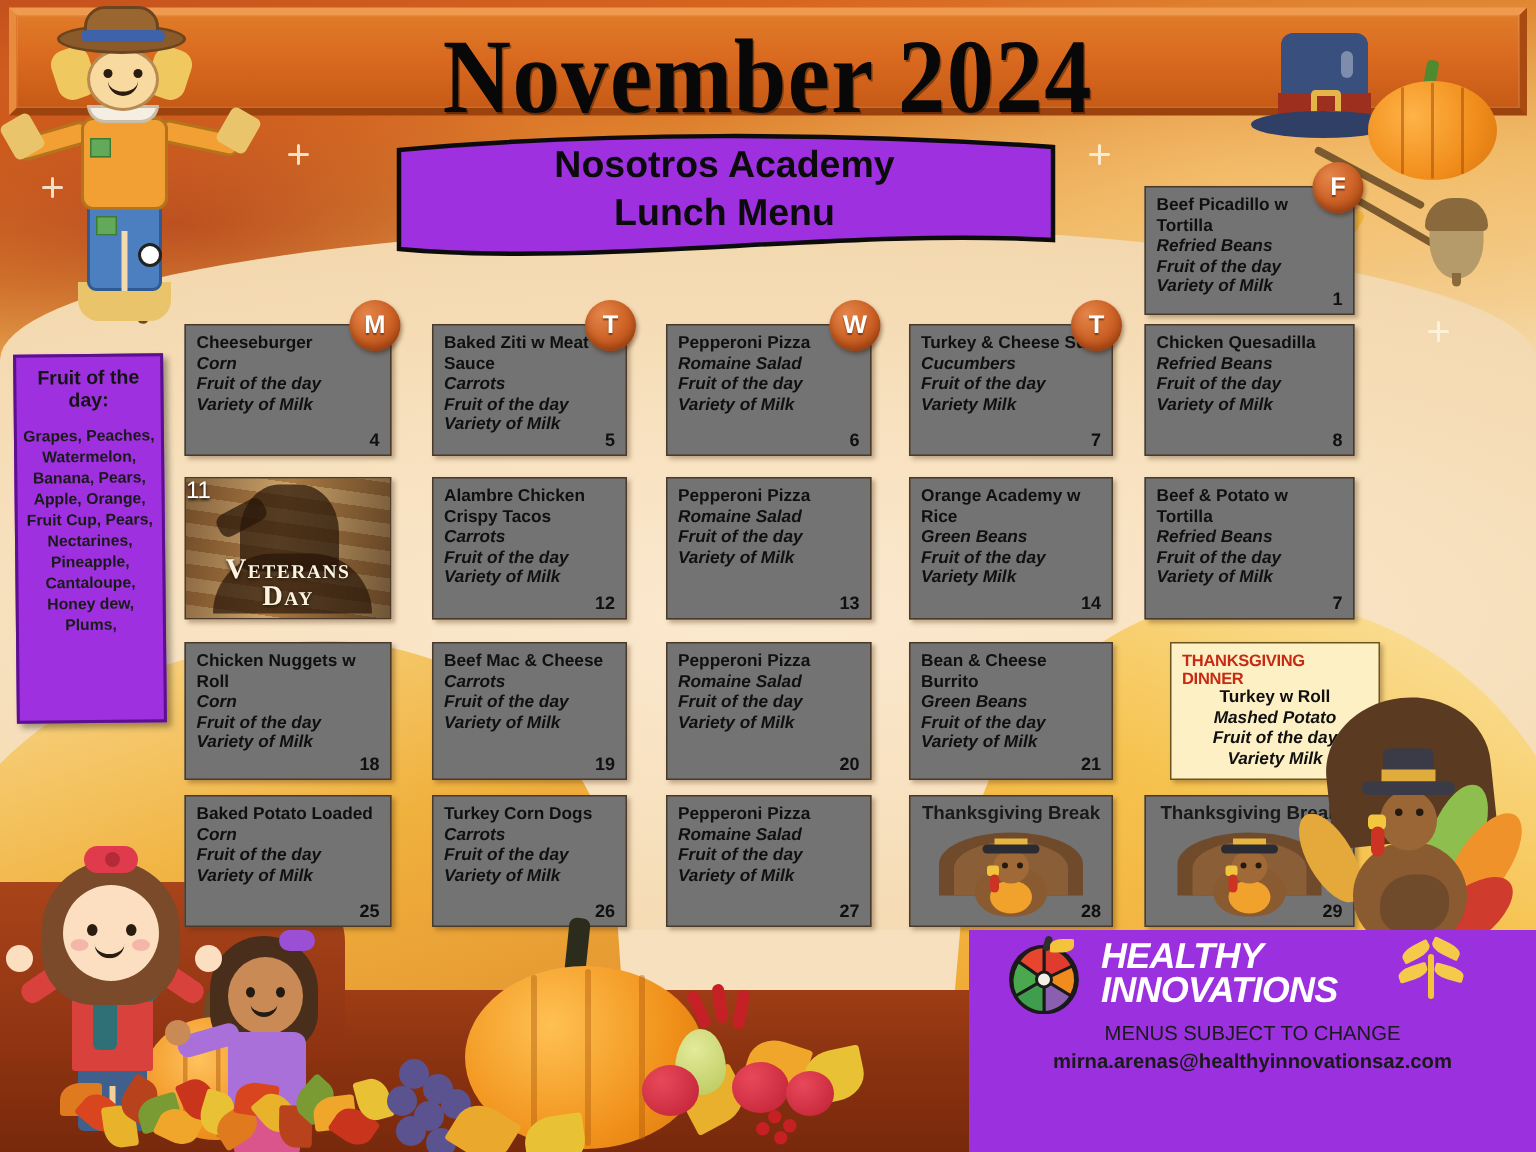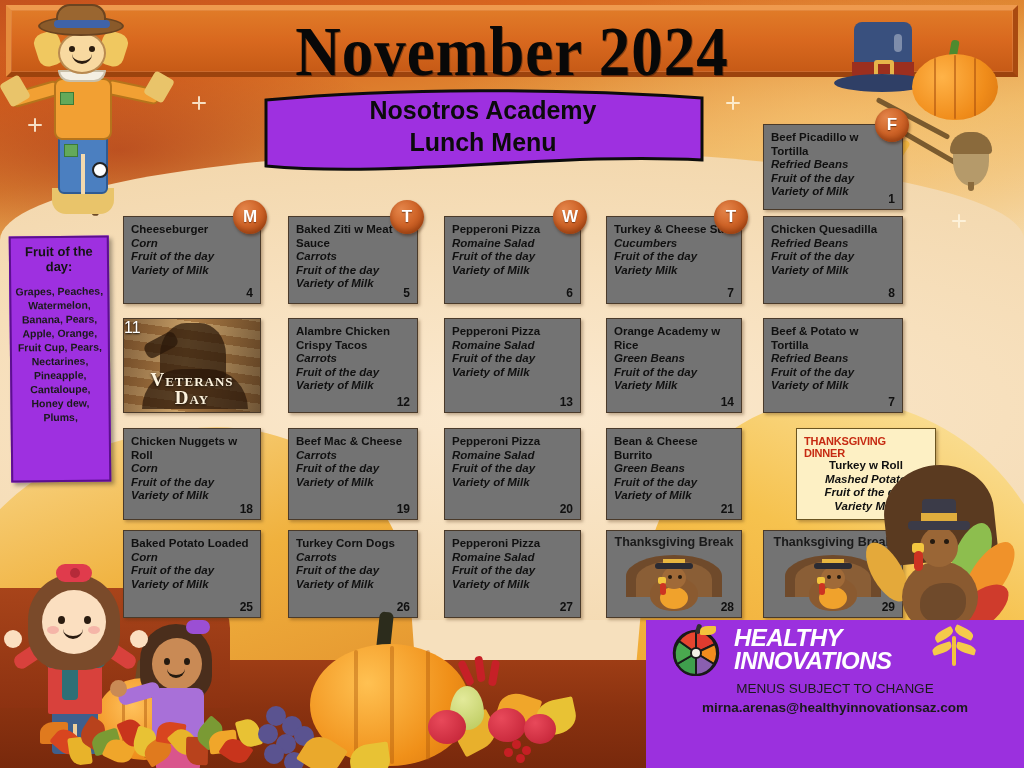--- a/index.html
+++ b/index.html
@@ -507,21 +507,21 @@
       <div class="side">Variety of Milk</div>
       <div class="daynum">20</div>
     </div>
     <div class="cell" style="left: 606px; top: 428px; width: 136px; height: 92px;">
       <div class="entree">Bean &amp; Cheese Burrito</div>
       <div class="side">Green Beans</div>
       <div class="side">Fruit of the day</div>
       <div class="side">Variety of Milk</div>
       <div class="daynum">21</div>
     </div>
-    <div class="cell thanks" style="left: 796px; top: 428px; width: 140px; height: 92px;">
+    <div class="cell thanks" style="left: 780px; top: 428px; width: 140px; height: 92px;">
       <div class="tg-head">THANKSGIVING DINNER</div>
       <div class="entree">Turkey w Roll</div>
       <div class="side">Mashed Potato</div>
       <div class="side">Fruit of the day</div>
       <div class="side">Variety Milk</div>
       <div class="daynum">22</div>
     </div>
     <div class="cell" style="left: 123px; top: 530px; width: 138px; height: 88px;">
       <div class="entree">Baked Potato Loaded</div>
       <div class="side">Corn</div>

